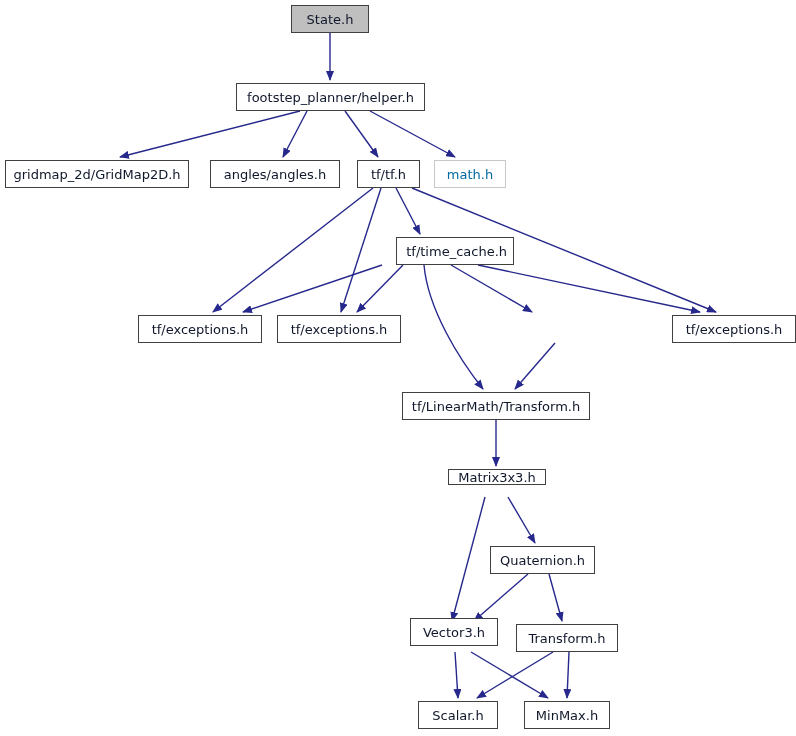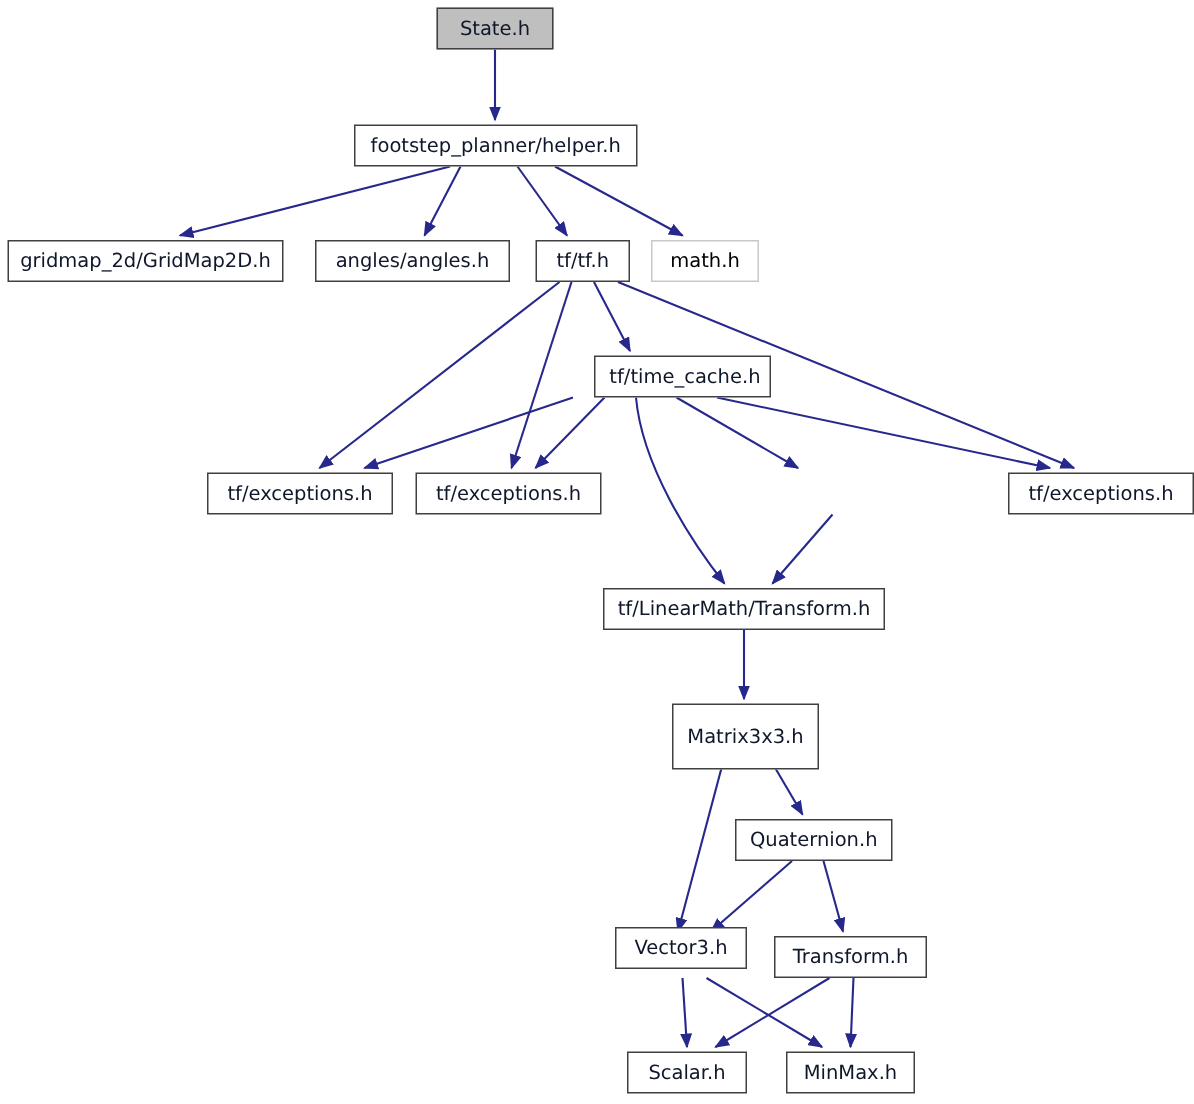--- a/index.html
+++ b/index.html
@@ -46,21 +46,21 @@
     line-height: 1;
     white-space: nowrap;
     letter-spacing: 0px;
   }
   .graph-node.root {
     background: #bfbfbf;
     border-color: #404040;
   }
   .graph-node.external {
     border-color: #c8c8c8;
-    color: #000000;
+    color: #0369a1;
     background: #ffffff;
   }
   .node-label {
     display: block;
     padding: 0 6px;
   }
 </style>
 </head>
 <body>
 
@@ -127,21 +127,21 @@
       </div>
       <div class="graph-node" style="left: 277px; top: 315px; width: 124px; height: 28px;">
         <span class="node-label">tf/exceptions.h</span>
       </div>
       <div class="graph-node" style="left: 672px; top: 315px; width: 124px; height: 28px;">
         <span class="node-label">tf/exceptions.h</span>
       </div>
       <div class="graph-node" style="left: 402px; top: 392px; width: 188px; height: 28px;">
         <span class="node-label">tf/LinearMath/Transform.h</span>
       </div>
-      <div class="graph-node" style="left: 448px; top: 469px; width: 98px; height: 44px;">
+      <div class="graph-node" style="left: 448px; top: 469px; width: 98px; height: 16px;">
         <span class="node-label">Matrix3x3.h</span>
       </div>
       <div class="graph-node" style="left: 490px; top: 546px; width: 105px; height: 28px;">
         <span class="node-label">Quaternion.h</span>
       </div>
       <div class="graph-node" style="left: 410px; top: 618px; width: 88px; height: 28px;">
         <span class="node-label">Vector3.h</span>
       </div>
       <div class="graph-node" style="left: 516px; top: 624px; width: 102px; height: 28px;">
         <span class="node-label">Transform.h</span>

